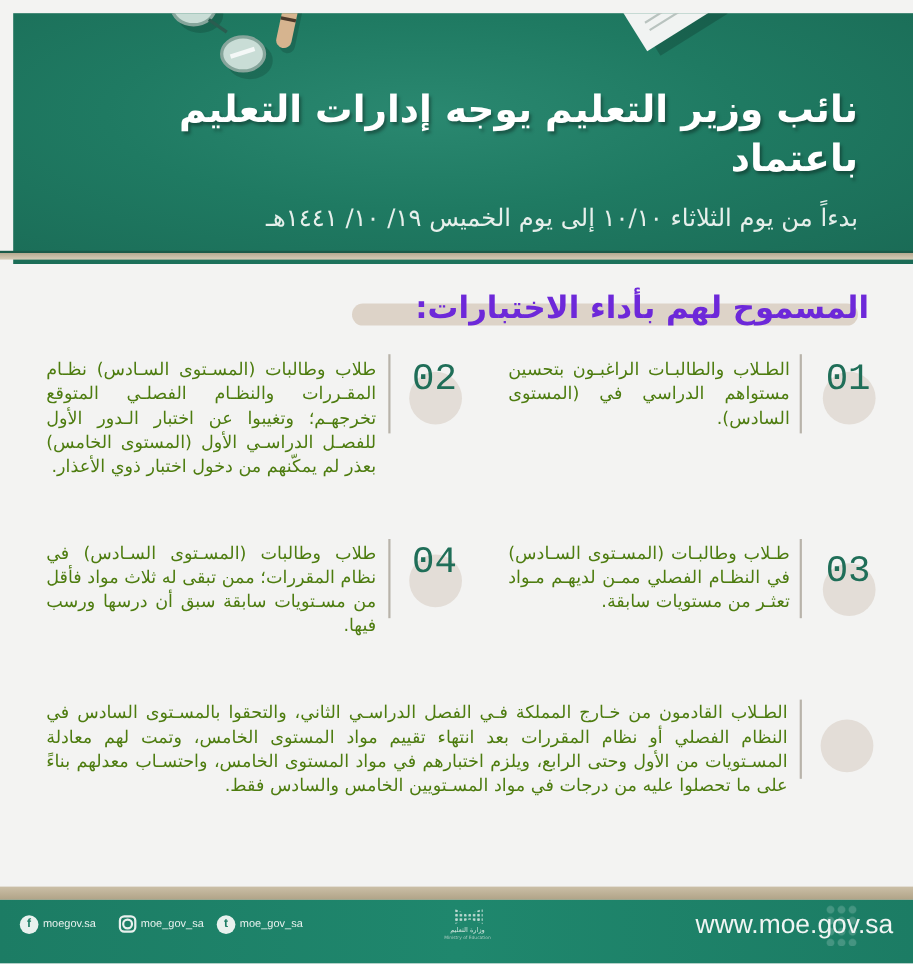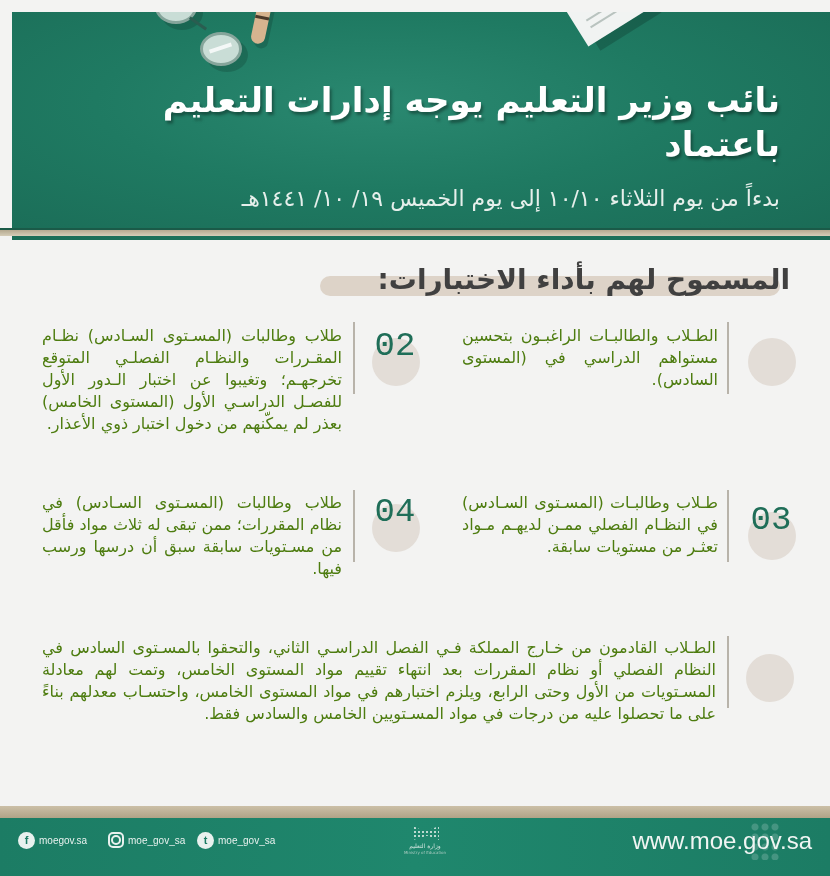--- a/index.html
+++ b/index.html
@@ -68,21 +68,21 @@
     }
     .section-heading-wrap {
       position: absolute; right: 40px; top: 262px; width: 520px; height: 38px;
     }
     .section-heading-bg {
       position: absolute; right: 10px; top: 14px; width: 460px; height: 20px;
       background: #ddd3c8; border-radius: 10px;
     }
     .section-heading {
       position: absolute; right: 0; top: 0; width: 520px; text-align: right; direction: rtl;
-      color: #404040; font-weight: bold; font-size: 28px; line-height: 36px;
+      color: #6d28d9; font-weight: bold; font-size: 28px; line-height: 36px;
       font-family: "DejaVu Sans", sans-serif;
     }
     .item {
       position: absolute;
     }
     .num-wrap {
       position: absolute; width: 70px; height: 64px;
     }
     .num-circle {
       position: absolute; left: 12px; top: 14px; width: 48px; height: 48px; border-radius: 50%;
@@ -169,20 +169,21 @@
 <div class="stripe-top"></div>
 
 <div class="section-heading-wrap">
   <div class="section-heading-bg"></div>
   <div class="section-heading">المسموح لهم بأداء الاختبارات:</div>
 </div>
 
 <div class="item">
   <div class="num-wrap" style="left:736px; top:324px;">
     <div class="num-circle"></div>
+    <div class="num">01</div>
   </div>
   <div class="divider" style="left:727px; top:322px; height:72px;"></div>
   <div class="item-text" style="left:462px; top:325px; width:256px;">الطـلاب والطالبـات الراغبـون بتحسين مستواهم الدراسي في (المستوى السادس).</div>
 </div>
 
 <div class="item">
   <div class="num-wrap" style="left:360px; top:324px;">
     <div class="num-circle"></div>
     <div class="num">02</div>
   </div>

